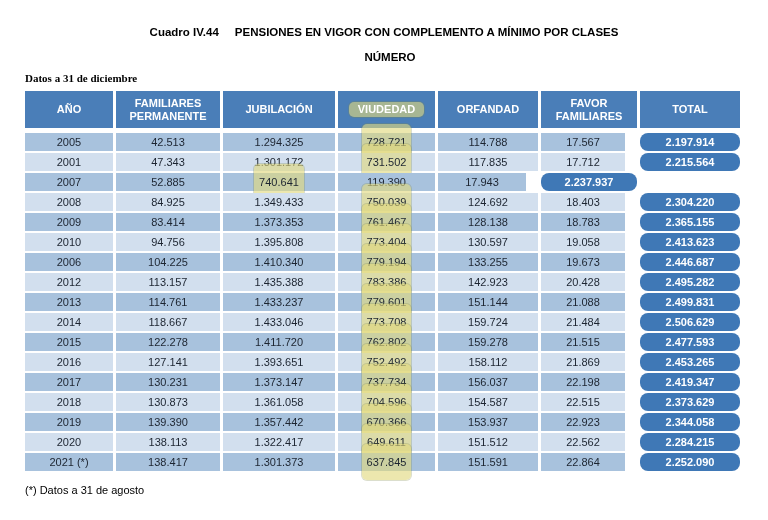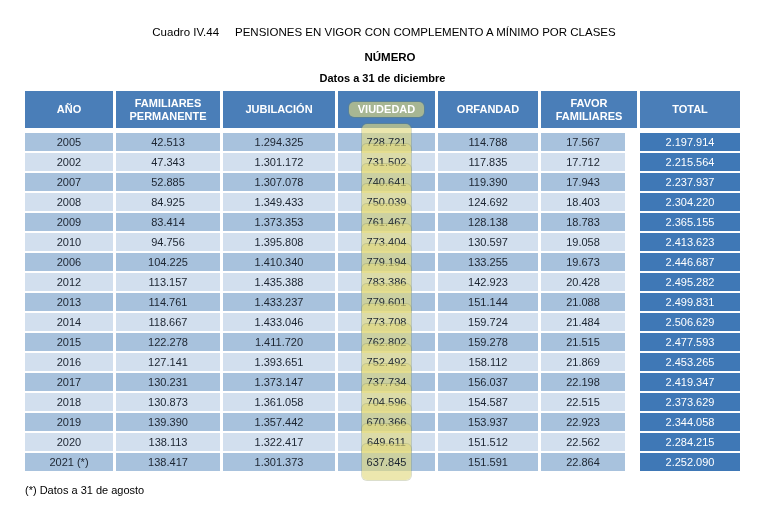--- a/index.html
+++ b/index.html
@@ -2,29 +2,29 @@
 <html style="--header-blue: #4a7eb8; --total-blue: #3f78b6; --row-dark: #a8c2dd; --row-light: #d2dfee;"><head>
 <meta charset="utf-8">
 <style>
   html,body{margin:0;padding:0;}
   body{
     width:768px;height:520px;background:#ffffff;
     font-family:"Liberation Sans",sans-serif;
     color:#000;position:relative;overflow:hidden;
   }
   .caption{
-    text-align:center;margin-top:26px;font-size:11.5px;font-weight:normal;color:#000;
+    text-align:center;margin-top:26px;font-size:11.5px;font-weight:bold;color:#000;
   }
   .caption .cap-num{margin-right:16px;}
   .subtitle{
     text-align:center;margin-top:13px;font-size:11.5px;font-weight:bold;margin-left:12px;
   }
   .datenote{
-    width:715px;margin-left:25px;margin-top:9px;text-align:center;
-    font-size:11px;font-weight:bold;
+    width:715px;margin-left:25px;margin-top:9px;text-align:left;
+    font-size:11px;font-weight:bold;font-family:Liberation Serif, serif;
   }
   .tablewrap{width:644px;margin:7px 0 0 25px;}
   .thead,.trow{
     display:grid;
     grid-template-columns:88px 104px 112px 97px 100px 96px 100px;
     column-gap:3px;
   }
   .hcell{
     background:var(--header-blue);color:#fff;font-weight:bold;font-size:11px;
     height:37px;display:flex;align-items:center;justify-content:center;
@@ -32,21 +32,21 @@
   }
   .tbody{margin-top:5px;display:flex;flex-direction:column;row-gap:2px;justify-content:space-between;}
   .cell{
     height:18px;display:flex;align-items:center;justify-content:center;
     font-size:11px;color:#1c2430;box-sizing:border-box;
   }
   .trow.dark .cell{background:var(--row-dark);}
   .trow.light .cell{background:var(--row-light);}
   .cell.favor{border-right:12px solid #ffffff;}
   .trow .cell.total{
-    background:var(--total-blue);color:#ffffff;font-weight:normal;
+    background:var(--total-blue);color:#ffffff;font-weight:bold;border-radius:8px;
   }
   .hl{
     background:rgba(225,216,125,0.62);
     border-radius:5px;padding:12px 5px;
     box-shadow:0 0 0 1px rgba(125,135,75,0.28);
   }
   .hcell .hl{padding:1px 9px;}
   .footnote{margin:13px 0 0 25px;font-size:11px;}
 </style>
 </head>
@@ -78,34 +78,33 @@
         <div class="cell">42.513</div>
         <div class="cell">1.294.325</div>
         <div class="cell">
           <span class="hl">728.721</span>
         </div>
         <div class="cell">114.788</div>
         <div class="cell favor">17.567</div>
         <div class="cell total">2.197.914</div>
       </div>
       <div class="trow light">
-        <div class="cell">2002</div>
+        <div class="cell">2001</div>
         <div class="cell">47.343</div>
         <div class="cell">1.301.172</div>
         <div class="cell">
           <span class="hl">731.502</span>
         </div>
         <div class="cell">117.835</div>
         <div class="cell favor">17.712</div>
         <div class="cell total">2.215.564</div>
       </div>
       <div class="trow dark">
         <div class="cell">2007</div>
         <div class="cell">52.885</div>
-        <div class="cell">1.307.078</div>
         <div class="cell">
           <span class="hl">740.641</span>
         </div>
         <div class="cell">119.390</div>
         <div class="cell favor">17.943</div>
         <div class="cell total">2.237.937</div>
       </div>
       <div class="trow light">
         <div class="cell">2008</div>
         <div class="cell">84.925</div>

